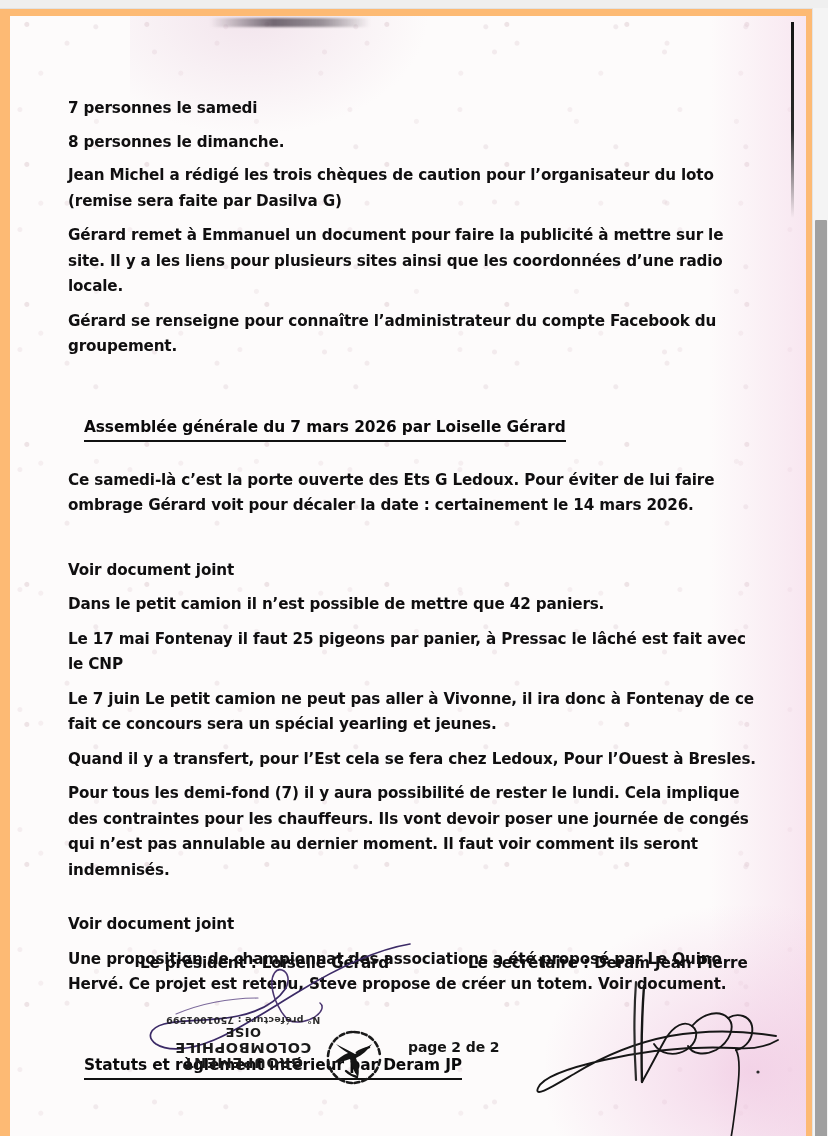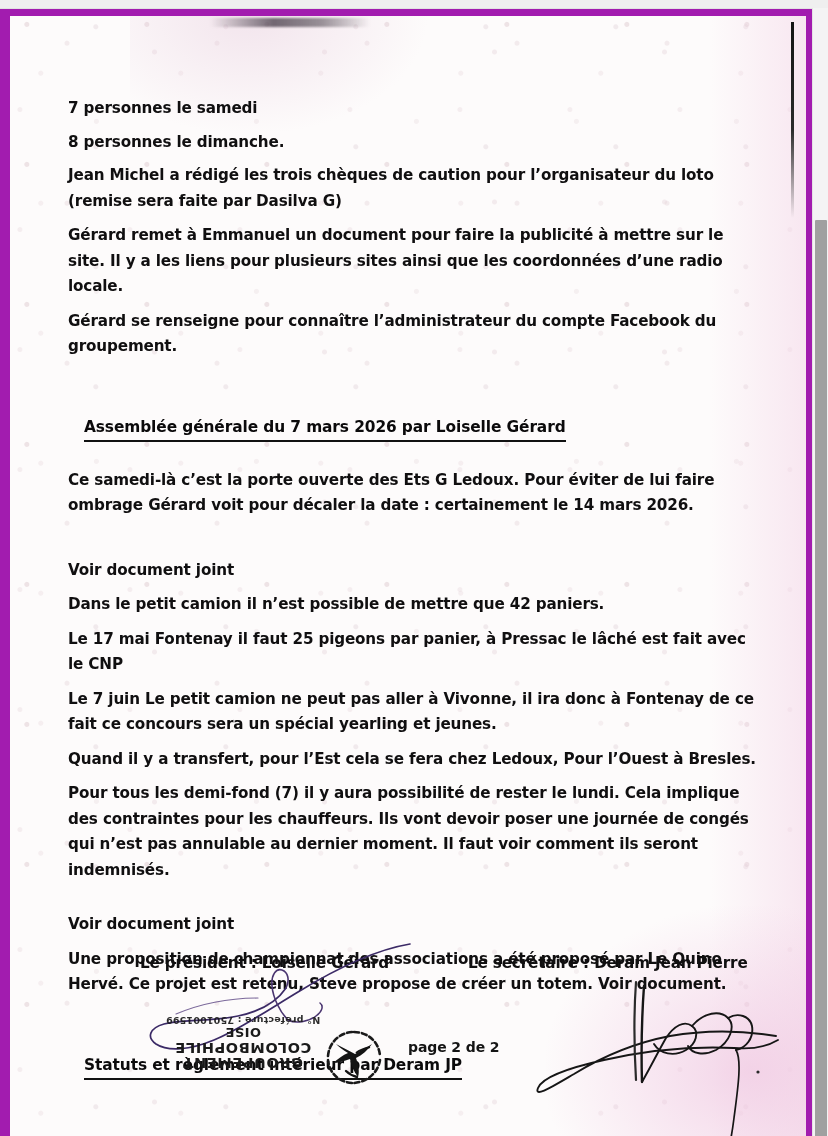--- a/index.html
+++ b/index.html
@@ -9,21 +9,21 @@
     height: 1136px;
     overflow: hidden;
     background: #ffffff;
   }
 
   
   #viewer {
     position: relative;
     width: 828px;
     height: 1136px;
-    background: #a21caf;
+    background: #fdba74;
     font-family: "Liberation Sans", sans-serif;
   }
 
   #chrome-top-bar {
     position: absolute;
     left: 0; top: 0;
     width: 828px; height: 8px;
     background: #efefef;
     border-bottom: 1px solid #e2e2e2;
   }

